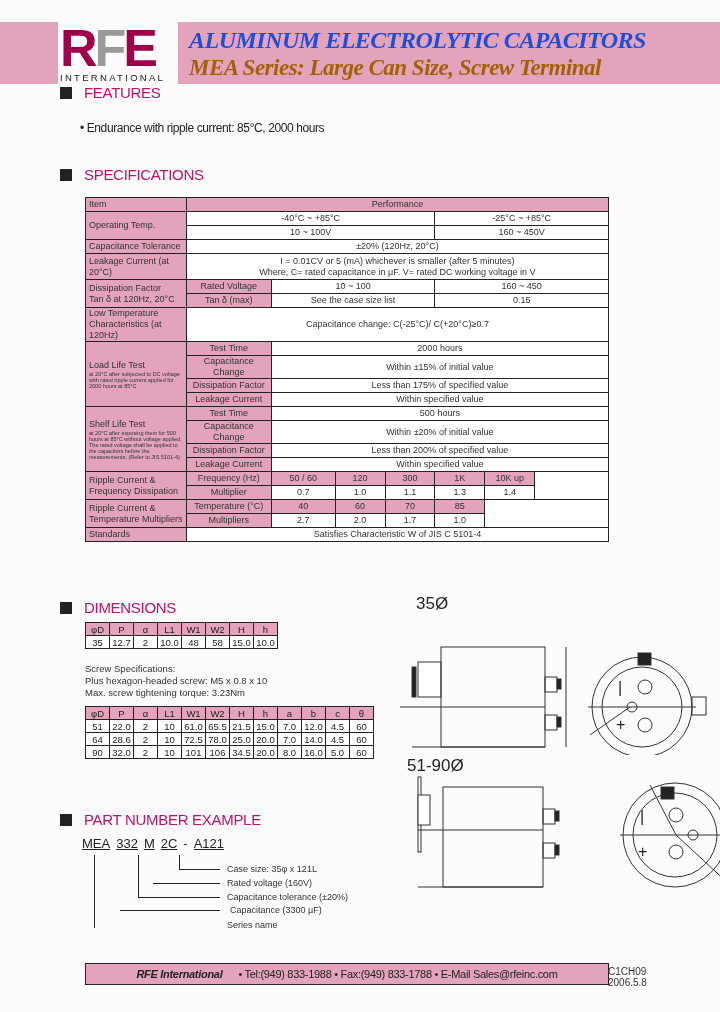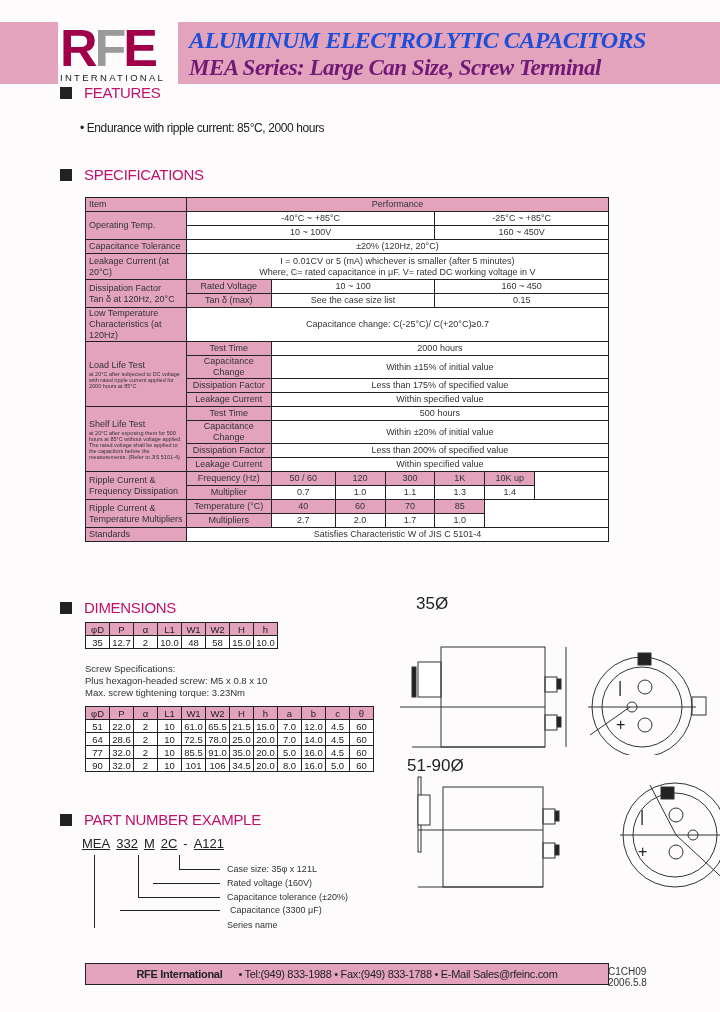--- a/index.html
+++ b/index.html
@@ -6,42 +6,42 @@
   body { width: 720px; height: 1012px; background: #fdfbfc; font-family: "Liberation Sans", sans-serif; color: #222; position: relative; overflow: hidden; }
   .abs { position: absolute; }
   .header-band { left: 0; top: 22px; width: 720px; height: 62px; background: #e3a3bd; }
   .logo { left: 58px; top: 22px; width: 120px; height: 62px; background: #fdfbfc; }
   .logo-letters { position: absolute; left: 2px; top: 2px; font-family: "Liberation Sans", sans-serif; font-weight: bold; font-size: 52px; line-height: 48px; letter-spacing: -3px; }
   .logo-letters .r { color: #a0004a; }
   .logo-letters .f { color: #9a9a9a; }
   .logo-letters .e { color: #a0004a; }
   .logo-sub { position: absolute; left: 2px; top: 50px; font-size: 9.5px; letter-spacing: 2.3px; color: #222; }
   .title1 { left: 189px; top: 27px; font-family: "Liberation Serif", serif; font-weight: bold; font-style: italic; font-size: 24px; color: #1d4ed8; letter-spacing: -0.5px; }
-  .title2 { left: 189px; top: 55px; font-family: "Liberation Serif", serif; font-weight: bold; font-style: italic; font-size: 23px; color: #701a75; letter-spacing: -0.5px; }
+  .title2 { left: 189px; top: 55px; font-family: "Liberation Serif", serif; font-weight: bold; font-style: italic; font-size: 23px; color: #a16207; letter-spacing: -0.5px; }
   .sec-head { display: flex; align-items: center; gap: 12px; }
   .sq { width: 12px; height: 12px; background: #222; }
   .sec-title { color: #c0106a; font-size: 15px; letter-spacing: -0.3px; }
   .bullet { font-size: 12px; letter-spacing: -0.4px; }
   table { border-collapse: collapse; }
   .spec { left: 85px; top: 197px; width: 524px; font-size: 9px; color: #333; }
   .spec td { border: 1.5px solid #222; padding: 0 3px; height: 14px; line-height: 11px; }
   .pk { background: #e3a3bd; }
   .wh { background: #fff; }
   .c { text-align: center; }
   .tiny { font-size: 5.5px; line-height: 6px; }
   .dim1 { left: 85px; top: 622px; font-size: 9.5px; }
   .dim1 td, .dim2 td { border: 1.5px solid #222; text-align: center; height: 13px; padding: 0 2px; }
   .dim2 { left: 85px; top: 706px; font-size: 9.5px; }
   .screw { left: 85px; top: 663px; font-size: 9.5px; line-height: 12px; color: #333; }
   .pn { left: 82px; top: 836px; font-size: 13px; }
   .pn span { text-decoration: underline; margin-right: 6px; }
   .pn-lbl { font-size: 9px; color: #333; }
   .line { background: #222; }
   .footer { left: 85px; top: 963px; width: 524px; height: 22px; background: #e3a3bd; border: 1.5px solid #222; font-size: 11px; display: flex; align-items: center; justify-content: center; letter-spacing: -0.3px; }
-  .footer b { margin-right: 16px; }
+  .footer b { font-style: italic; margin-right: 16px; }
   .code { left: 608px; top: 966px; font-size: 10px; line-height: 11px; color: #333; }
   .dia-label { font-size: 17px; color: #222; }
 </style>
 </head>
 <body>
 
 <div class="abs header-band"></div>
 <div class="abs logo">
   <div class="logo-letters"><span class="r">R</span><span class="f">F</span><span class="e">E</span></div>
   <div class="logo-sub">INTERNATIONAL</div>
@@ -275,34 +275,20 @@
     <td class="wh">64</td>
         <td class="wh">28.6</td>
         <td class="wh">2</td>
         <td class="wh">10</td>
         <td class="wh">72.5</td>
         <td class="wh">78.0</td>
         <td class="wh">25.0</td>
         <td class="wh">20.0</td>
         <td class="wh">7.0</td>
         <td class="wh">14.0</td>
-        <td class="wh">4.5</td>
-        <td class="wh">60</td>
-  </tr>
-  <tr>
-    <td class="wh">77</td>
-        <td class="wh">32.0</td>
-        <td class="wh">2</td>
-        <td class="wh">10</td>
-        <td class="wh">85.5</td>
-        <td class="wh">91.0</td>
-        <td class="wh">35.0</td>
-        <td class="wh">20.0</td>
-        <td class="wh">5.0</td>
-        <td class="wh">16.0</td>
         <td class="wh">4.5</td>
         <td class="wh">60</td>
   </tr>
   <tr>
     <td class="wh">90</td>
         <td class="wh">32.0</td>
         <td class="wh">2</td>
         <td class="wh">10</td>
         <td class="wh">101</td>
         <td class="wh">106</td>

